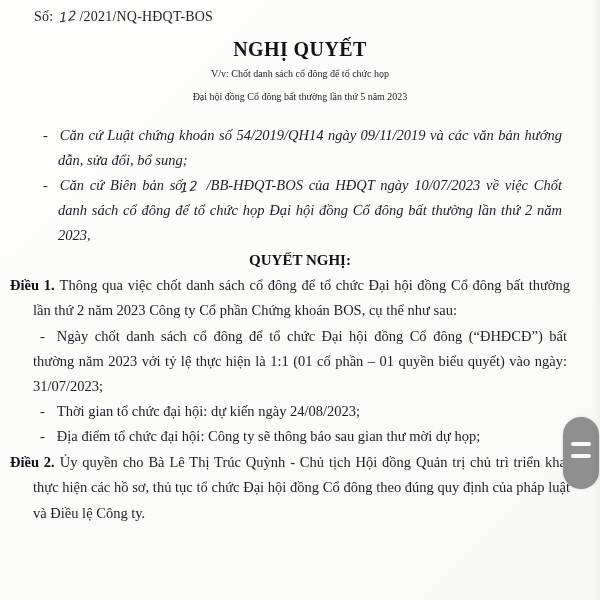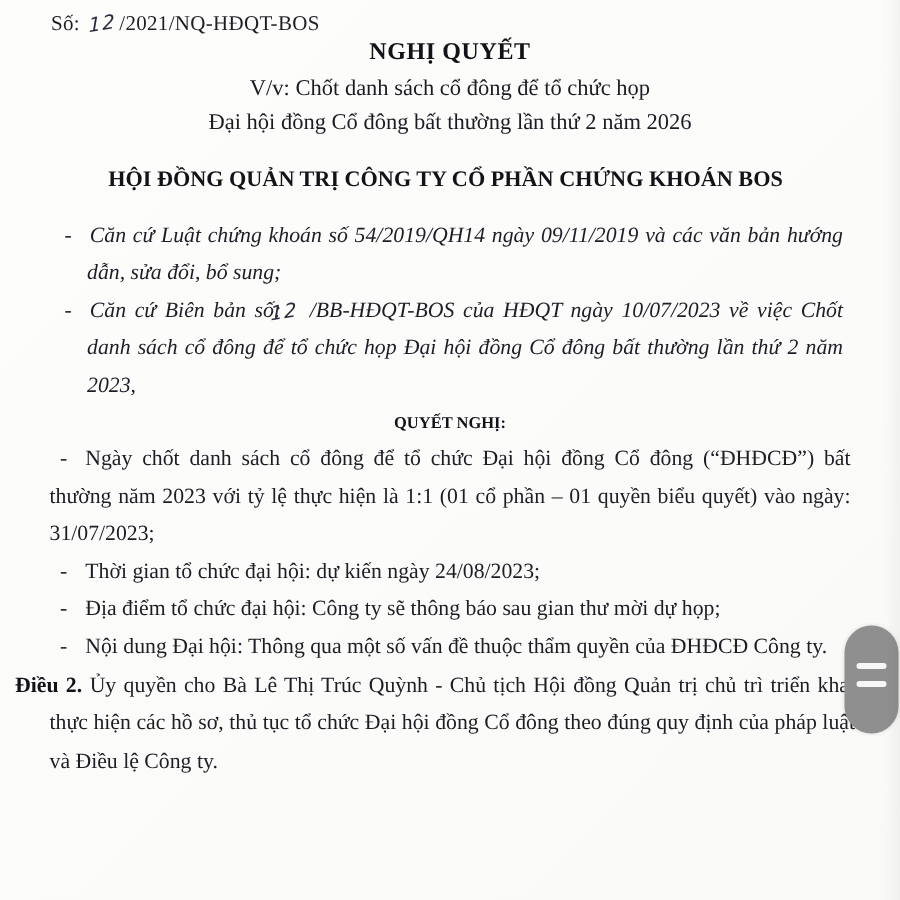--- a/index.html
+++ b/index.html
@@ -27,37 +27,37 @@
     text-shadow:0 0 .5px #14141c;
   }
   .handwritten{
     font-family:"DejaVu Sans",sans-serif;
     font-style:italic;display:inline-block;
     transform:rotate(-9deg) skewX(-8deg);
     font-size:13px;letter-spacing:1px;color:#2a2a3d;
     padding:0 2px;
   }
   .title{
-    text-align:center;font-weight:bold;font-size:16px;
-    letter-spacing:.4px;line-height:20px;color:#121218;
+    text-align:center;font-weight:bold;font-size:20px;
+    margin-top:14px;letter-spacing:.4px;line-height:20px;color:#121218;
   }
-  .subtitle{text-align:center;font-size:15px;line-height:23px;color:#1b1b24;}
+  .subtitle{text-align:center;font-size:10px;line-height:23px;color:#1b1b24;}
   .s1{margin-top:3px;}
   .board-heading{
     text-align:center;font-weight:bold;font-size:14.8px;
     margin:17px 20px 0 14px;line-height:19px;color:#121218;
   }
   .recitals{margin:15px 38px 0 58px;}
   .recital{
     font-style:italic;line-height:25px;text-align:justify;
     text-indent:-15px;color:#1d1d28;
   }
   .dash{padding-right:12px;}
   .resolve-heading{
-    text-align:center;font-weight:bold;font-size:11px;
+    text-align:center;font-weight:bold;font-size:15px;
     margin-top:0px;line-height:24px;color:#121218;
   }
   .article{
     margin:1px 30px 0 10px;
     padding-left:23px;text-indent:-23px;
     line-height:25.4px;text-align:justify;
   }
   .article-label{font-weight:bold;padding-right:5px;color:#121218;}
   .abullets{margin:0 33px 0 33px;}
   .abullet{line-height:25px;text-align:justify;text-indent:7px;}
@@ -80,48 +80,47 @@
 
   <div class="header-row">
     <div class="so-line">
       <span>Số:</span>
       <span class="handwritten">12</span><span>/2021/NQ-HĐQT-BOS</span>
     </div>
   </div>
 
   <div class="title">NGHỊ QUYẾT</div>
   <div class="subtitle s1">V/v: Chốt danh sách cổ đông để tổ chức họp</div>
-  <div class="subtitle s2">Đại hội đồng Cổ đông bất thường lần thứ 2 năm 2026</div>
+  <div class="subtitle s2">Đại hội đồng Cổ đông bất thường lần thứ 5 năm 2023</div>
 
-  <div class="board-heading">HỘI ĐỒNG QUẢN TRỊ CÔNG TY CỔ PHẦN CHỨNG KHOÁN BOS</div>
 
   <div class="recitals">
     <div class="recital">
       <span class="dash">-</span><span>Căn cứ Luật chứng khoán số 54/2019/QH14 ngày 09/11/2019 và các văn bản hướng dẫn, sửa đổi, bổ sung;</span>
     </div>
     <div class="recital">
       <span class="dash">-</span><span>Căn cứ Biên bản số: </span><span class="handwritten">12</span><span> /BB-HĐQT-BOS của HĐQT ngày 10/07/2023 về việc Chốt danh sách cổ đông để tổ chức họp Đại hội đồng Cổ đông bất thường lần thứ 2 năm 2023,</span>
     </div>
   </div>
 
   <div class="resolve-heading">QUYẾT NGHỊ:</div>
 
+  <div class="article">
+    <span class="article-label">Điều 1.</span><span>Thông qua việc chốt danh sách cổ đông để tổ chức Đại hội đồng Cổ đông bất thường lần thứ 2 năm 2023 Công ty Cổ phần Chứng khoán BOS, cụ thể như sau:</span>
+  </div>
 
   <div class="abullets">
     <div class="abullet">
       <span class="dash">-</span><span>Ngày chốt danh sách cổ đông để tổ chức Đại hội đồng Cổ đông (“ĐHĐCĐ”) bất thường năm 2023 với tỷ lệ thực hiện là 1:1 (01 cổ phần – 01 quyền biểu quyết) vào ngày: 31/07/2023;</span>
     </div>
     <div class="abullet">
       <span class="dash">-</span><span>Thời gian tổ chức đại hội: dự kiến ngày 24/08/2023;</span>
     </div>
     <div class="abullet">
       <span class="dash">-</span><span>Địa điểm tổ chức đại hội: Công ty sẽ thông báo sau gian thư mời dự họp;</span>
-    </div>
-    <div class="abullet">
-      <span class="dash">-</span><span>Nội dung Đại hội: Thông qua một số vấn đề thuộc thẩm quyền của ĐHĐCĐ Công ty.</span>
     </div>
   </div>
 
   <div class="article">
     <span class="article-label">Điều 2.</span><span>Ủy quyền cho Bà Lê Thị Trúc Quỳnh - Chủ tịch Hội đồng Quản trị chủ trì triển khai thực hiện các hồ sơ, thủ tục tổ chức Đại hội đồng Cổ đông theo đúng quy định của pháp luật và Điều lệ Công ty.</span>
   </div>
 
   <button class="scroll-pill">
     <span>
       <span class="pill-bar b1"></span>

